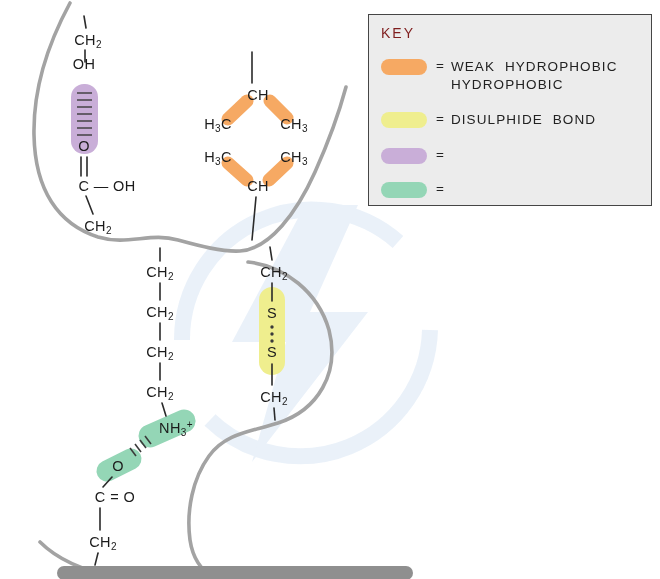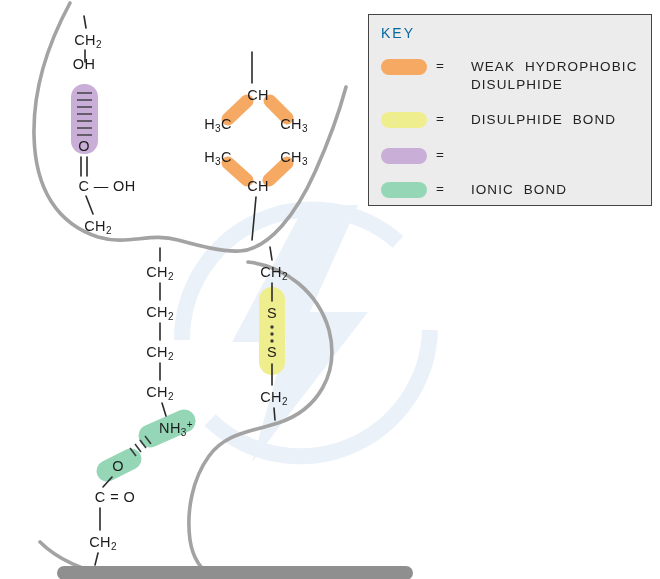--- a/index.html
+++ b/index.html
@@ -5,26 +5,26 @@
   html,body{margin:0;padding:0;background:#fff;}
   .canvas{position:relative;width:660px;height:579px;background:#ffffff;overflow:hidden;
           font-family:"Liberation Sans",sans-serif;}
   svg.layer{position:absolute;left:0;top:0;}
   .chem{position:absolute;transform:translate(-50%,-50%);font-size:14.5px;line-height:1;
         color:#1c1c1c;letter-spacing:.4px;white-space:nowrap;}
   .chem sub{font-size:10px;vertical-align:baseline;position:relative;top:3px;}
   .chem sup{font-size:10px;vertical-align:baseline;position:relative;top:-5px;}
   .key{position:absolute;left:368px;top:14px;width:284px;height:192px;background:#ececec;
        border:1.6px solid #454545;box-sizing:border-box;padding:10px 12px;}
-  .key-title{font-size:14px;letter-spacing:2px;color:#0369a1;}
+  .key-title{font-size:14px;letter-spacing:2px;color:#7f1d1d;}
   .key-row{display:flex;align-items:flex-start;margin-top:17px;}
   .swatch{width:46px;height:16px;border-radius:9px;flex:0 0 auto;margin-top:1px;}
   .eq{margin:0 7px 0 9px;font-size:13.5px;color:#222;line-height:1.2;}
   .key-label span{display:block;font-size:13.5px;letter-spacing:1.1px;word-spacing:5px;
-                  color:#222;line-height:1.35;margin-left:20px;}
+                  color:#222;line-height:1.35;}
   .footer-bar{position:absolute;left:57px;top:566px;width:356px;height:14px;border-radius:7px;}
 </style>
 </head>
 <body>
 
 <div class="canvas">
 
   <svg class="layer" width="660" height="579" viewBox="0 0 660 579">
 
     <g opacity="0.8">
@@ -126,41 +126,38 @@
   <div class="chem" style="left:274px;top:397px"><span>CH</span><sub>2</sub></div>
 
   <div class="key">
     <div class="key-title">KEY</div>
 
     <div class="key-row">
       <span class="swatch" style="background: rgb(246, 169, 99);"></span>
       <span class="eq">=</span>
       <span class="key-label">
         <span>WEAK HYDROPHOBIC</span>
-        <span>DISULPHIDE</span>
+        <span>HYDROPHOBIC</span>
       </span>
     </div>
 
     <div class="key-row">
       <span class="swatch" style="background: rgb(239, 238, 142);"></span>
       <span class="eq">=</span>
       <span class="key-label">
         <span>DISULPHIDE BOND</span>
       </span>
     </div>
 
     <div class="key-row">
       <span class="swatch" style="background: rgb(201, 174, 216);"></span>
       <span class="eq">=</span>
     </div>
 
     <div class="key-row">
       <span class="swatch" style="background: rgb(148, 214, 182);"></span>
       <span class="eq">=</span>
-      <span class="key-label">
-        <span>IONIC BOND</span>
-      </span>
     </div>
   </div>
 
   <div class="footer-bar" style="background: rgb(143, 143, 143);"></div>
 
 </div>
 
 </body></html>

